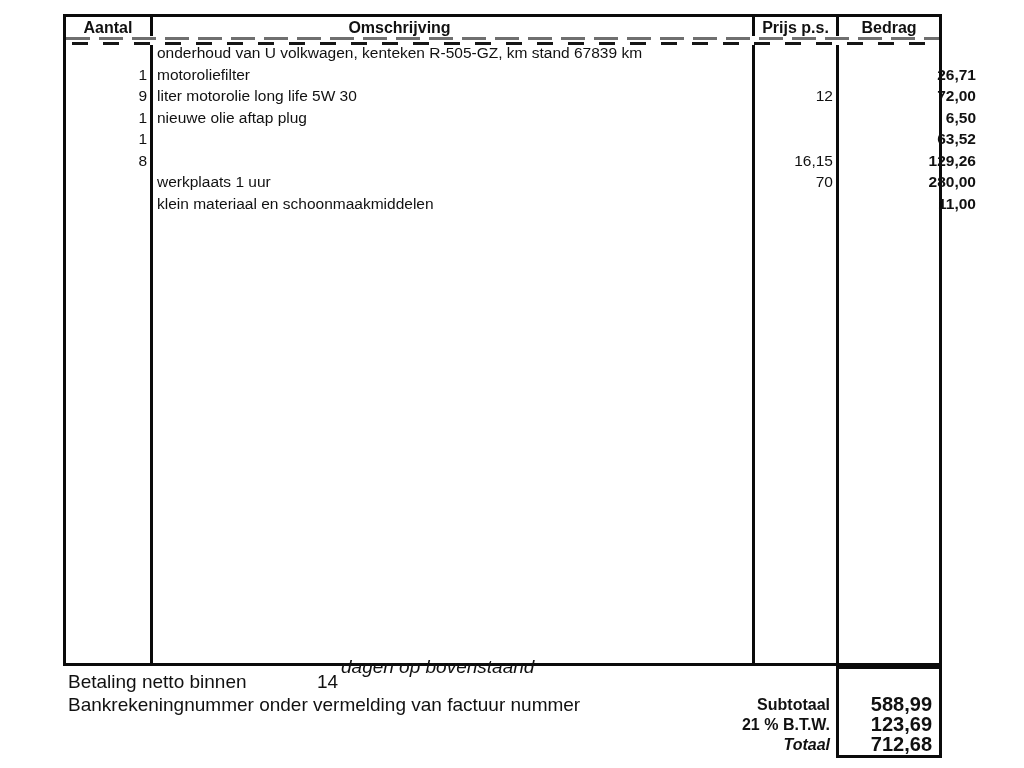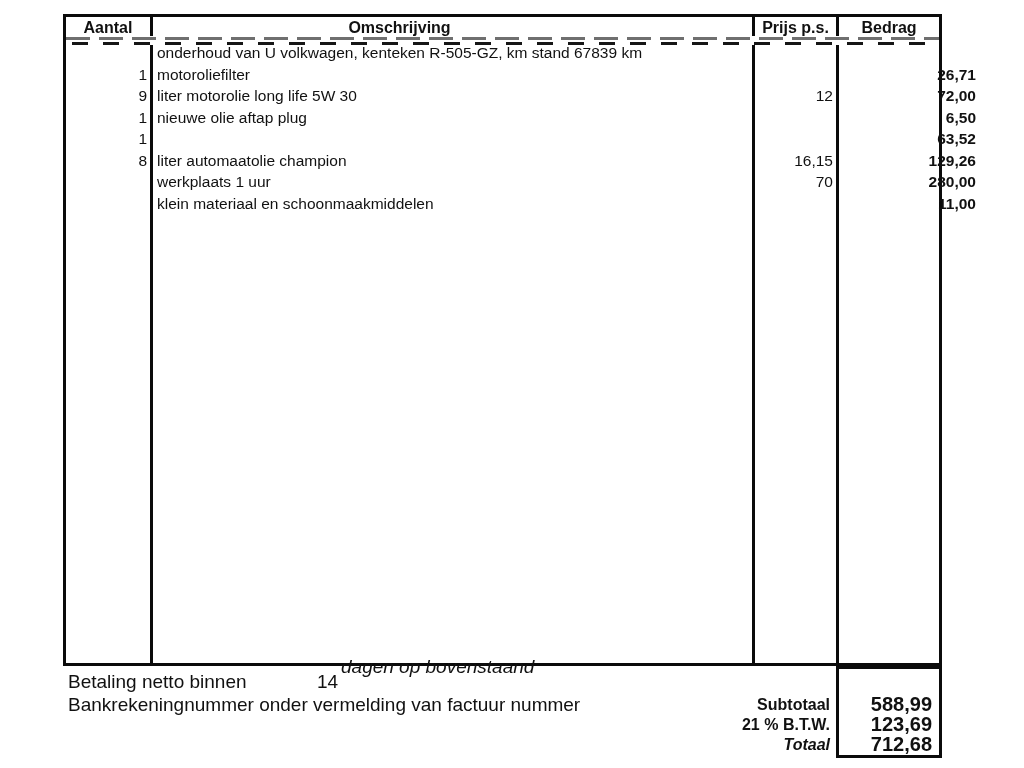--- a/index.html
+++ b/index.html
@@ -101,21 +101,20 @@
       <span class="c-prijs"></span>
       <span class="c-bedrag">6,50</span>
     </div>
     <div class="r" style="top:111px;">
       <span class="c-qty">1</span>
       <span class="c-prijs"></span>
       <span class="c-bedrag">63,52</span>
     </div>
     <div class="r" style="top:132.5px;">
       <span class="c-qty">8</span>
-      <span class="c-desc">liter automaatolie champion</span>
       <span class="c-prijs">16,15</span>
       <span class="c-bedrag">129,26</span>
     </div>
     <div class="r" style="top:154px;">
       <span class="c-qty"></span>
       <span class="c-desc">werkplaats 1 uur</span>
       <span class="c-prijs">70</span>
       <span class="c-bedrag">280,00</span>
     </div>
     <div class="r" style="top:175.5px;">

